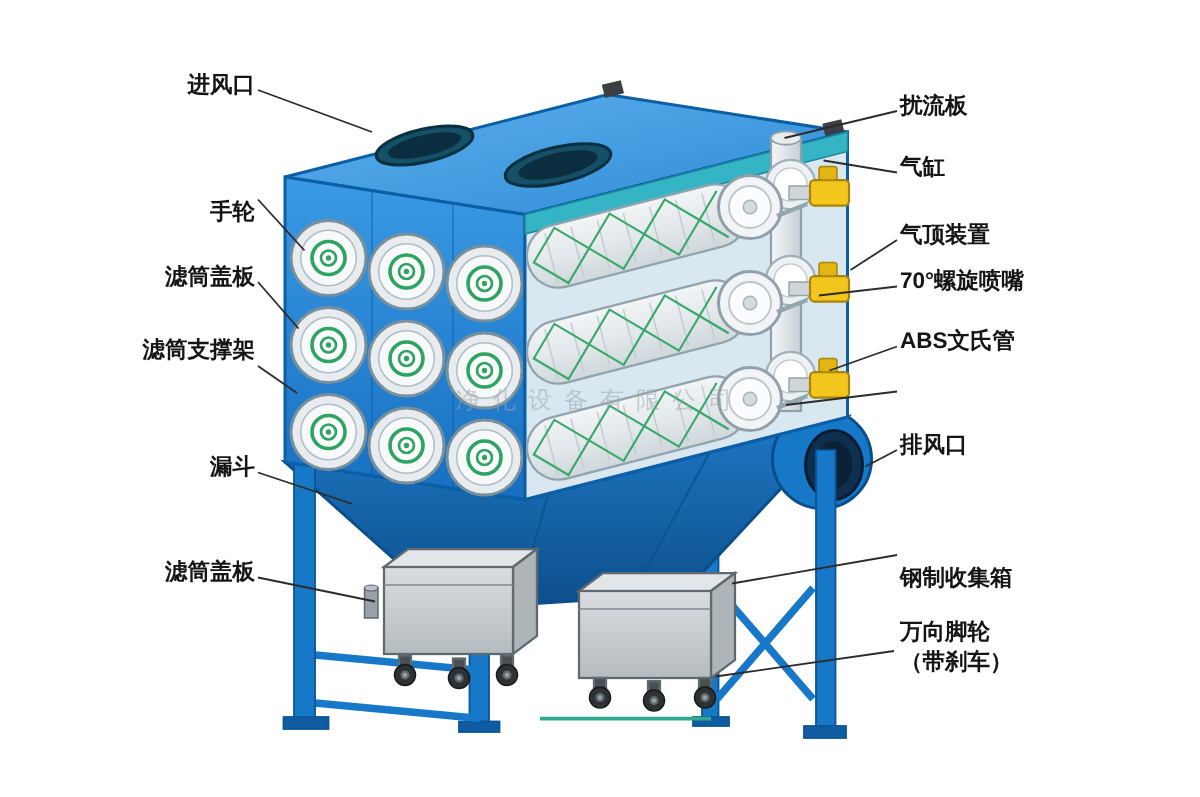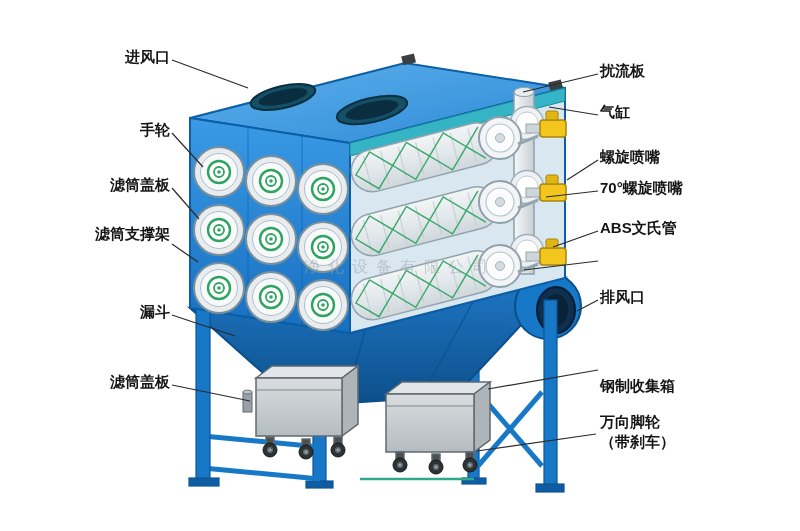--- a/index.html
+++ b/index.html
@@ -215,29 +215,29 @@
     <line x1="598" y1="191" x2="546" y2="197"></line>
     <line x1="598" y1="231" x2="553" y2="247"></line>
     <line x1="598" y1="261" x2="524" y2="270"></line>
     <line x1="598" y1="300" x2="577" y2="311"></line>
     <line x1="598" y1="370" x2="488" y2="389"></line>
     <line x1="596" y1="434" x2="477" y2="451"></line>
   </g>
 </svg>
 
 <div class="label label-left" style="top:47px">进风口</div>
-<div class="label label-left" style="top:120px">手轮</div>
+<div class="label label-left" style="top:132px">手轮</div>
 <div class="label label-left" style="top:175px">滤筒盖板</div>
 <div class="label label-left" style="top:224px">滤筒支撑架</div>
 <div class="label label-left" style="top:302px">漏斗</div>
 <div class="label label-left" style="top:372px">滤筒盖板</div>
 
 <div class="label label-right" style="top:61px">扰流板</div>
 <div class="label label-right" style="top:102px">气缸</div>
-<div class="label label-right" style="top:147px">螺旋喷嘴</div>
+<div class="label label-right" style="top:147px">气顶装置</div>
 <div class="label label-right" style="top:178px">70°螺旋喷嘴</div>
 <div class="label label-right" style="top:218px">ABS文氏管</div>
 <div class="label label-right" style="top:287px">排风口</div>
 <div class="label label-right" style="top:376px">钢制收集箱</div>
 <div class="label label-right two-line" style="top:412px">
   <span>万向脚轮</span>
   <span>（带刹车）</span>
 </div>
 
 </div>

